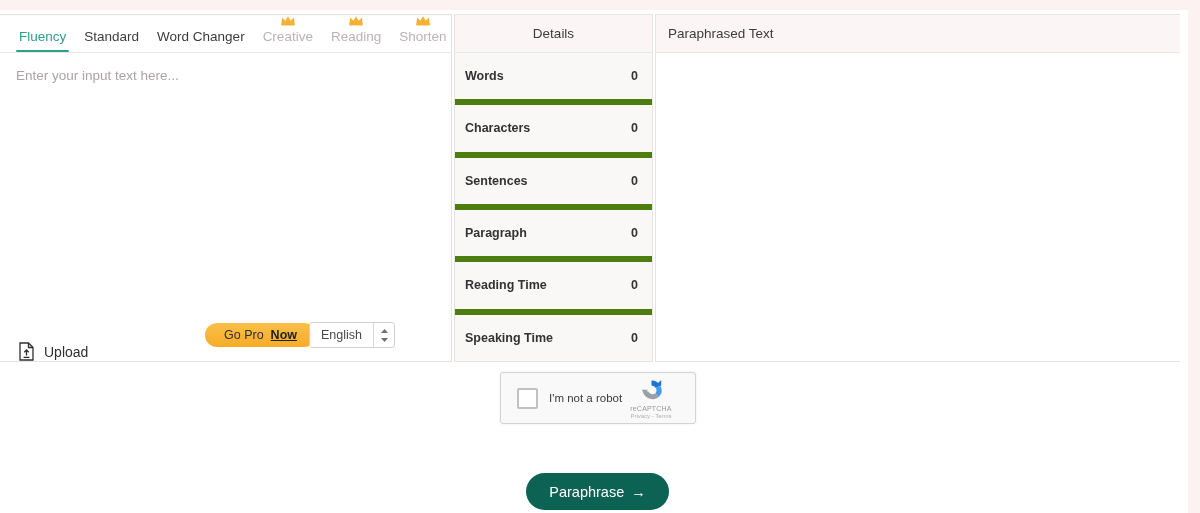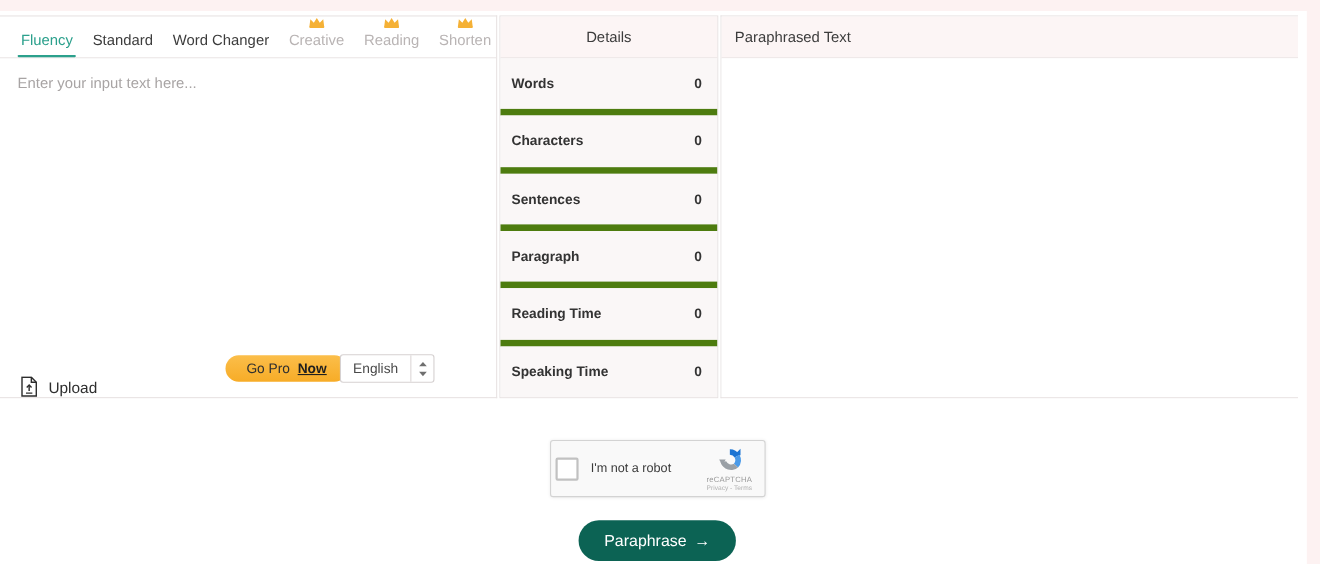--- a/index.html
+++ b/index.html
@@ -252,30 +252,30 @@
     font-size: 13.5px;
     color: #3c3c3c;
     flex: 0 0 auto;
   }
   .output-body { flex: 1 1 auto; background: #ffffff; }
 
   
   .captcha {
     position: absolute;
     left: 500px;
-    top: 400px;
+    top: 372px;
     width: 196px;
     height: 52px;
     background: #f9f9f9;
     border: 1px solid #d3d3d3;
     border-radius: 3px;
     box-shadow: 0 0 3px rgba(0,0,0,0.08);
     display: flex;
     align-items: center;
-    padding: 0 4px;
+    padding: 0 16px;
   }
   .cb {
     width: 21px;
     height: 21px;
     background: #fff;
     border: 2px solid #c1c1c1;
     border-radius: 2px;
     flex: 0 0 auto;
     cursor: pointer;
   }

